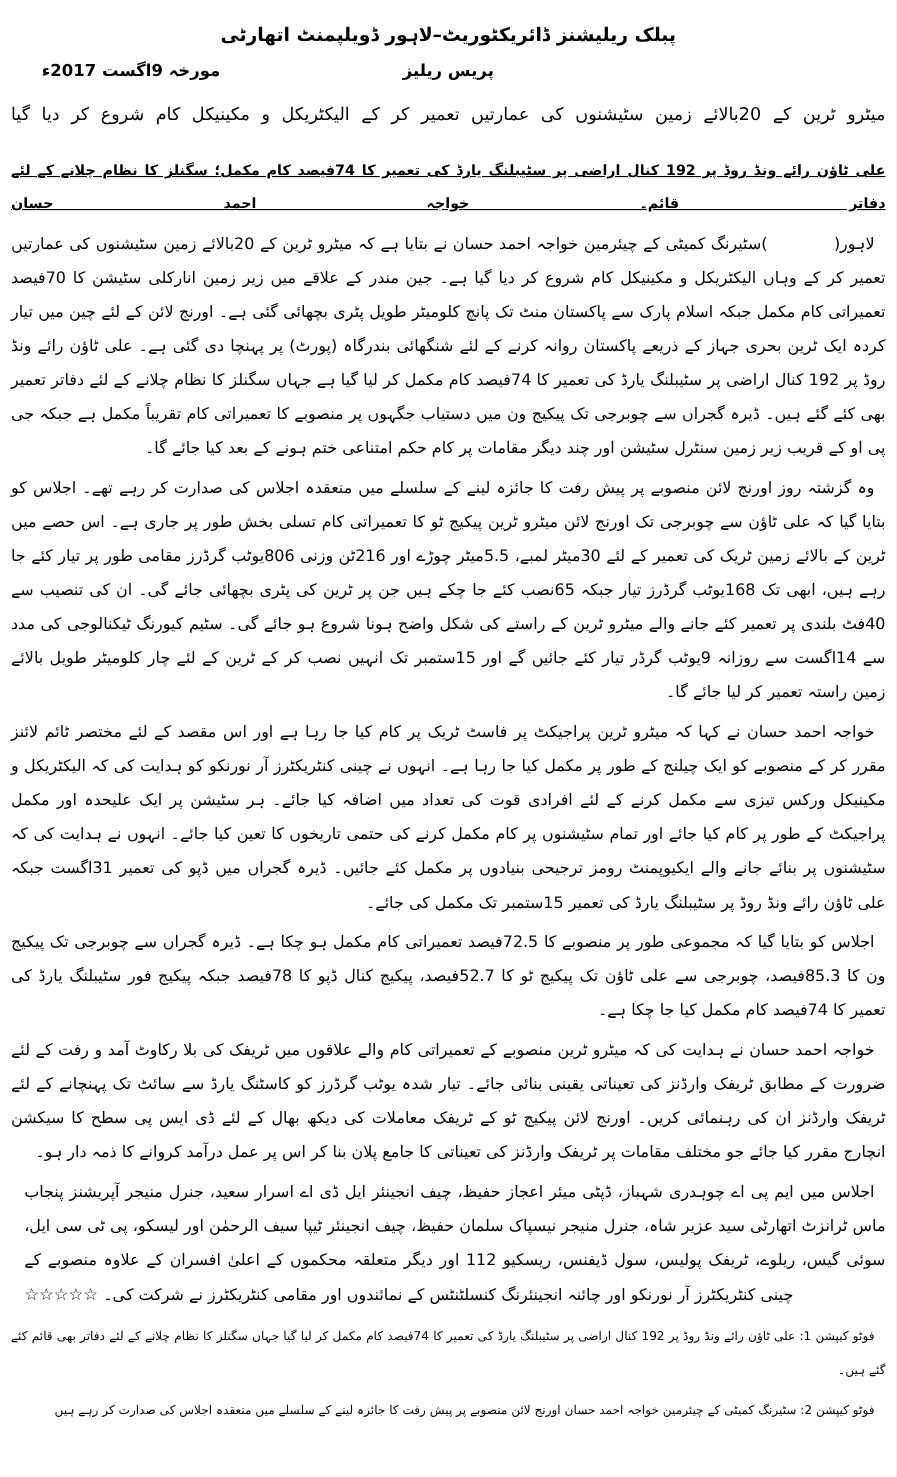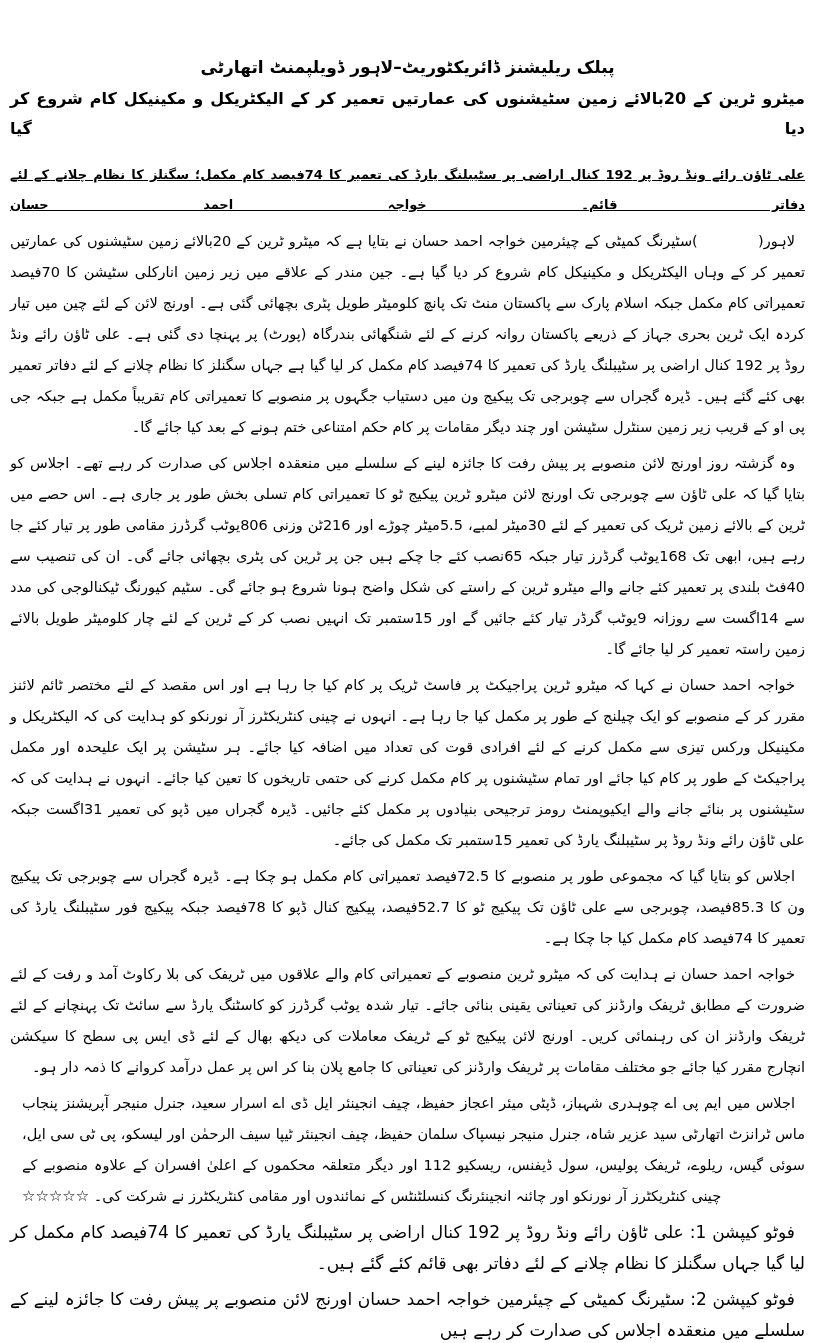--- a/index.html
+++ b/index.html
@@ -2,21 +2,21 @@
 <html dir="rtl" lang="ur"><head>
 <meta charset="utf-8">
 <style>
   html,body{margin:0;padding:0;background:#e8e8e8;}
   .page{
     position:relative;
     width:815px;height:1343px;
     margin:0 auto;
     background:#ffffff;
     box-sizing:border-box;
-    padding:52px 10px 18px 10px;
+    padding:17px 10px 18px 10px;
     overflow:hidden;
     direction:rtl;
     font-family:"DejaVu Sans",sans-serif;
     color:#000;
   }
   .org-line{
     text-align:center;
     font-size:17px;
     font-weight:bold;
     line-height:30px;
@@ -32,22 +32,22 @@
     position:absolute;
     left:28px;top:0;
   }
   .press-release-label{
     position:absolute;
     left:0;right:0;
     text-align:center;
   }
   .headline{
     font-size:16px;
-    font-weight:bold;
-    line-height:30px;
+    font-weight:normal;
+    line-height:42px;
     text-align:justify;
     text-align-last:justify;
     margin:2px 0 0 0;
   }
   .subheadline{
     font-size:13px;
     font-weight:bold;
     line-height:30px;
     text-align:justify;
     text-align-last:justify;
@@ -64,34 +64,38 @@
   .body-text p.last-left{
     text-align-last:left;
     margin-left:12px;
   }
   .stars{
     font-size:15px;
     letter-spacing:1px;
     white-space:nowrap;
   }
   .caption{
-    font-size:17px;
+    font-size:11px;
     line-height:31px;
     text-align:justify;
     margin:0 0 5px 0;
     text-indent:10px;
   }
 </style>
 </head>
 <body>
 
 <div class="page">
 
   <div class="org-line">پبلک ریلیشنز ڈائریکٹوریٹ–لاہور ڈویلپمنٹ اتھارٹی</div>
 
+  <div class="date-press-row">
+    <span class="date-line">مورخہ 9اگست 2017ء</span>
+    <span class="press-release-label">پریس ریلیز</span>
+  </div>
 
   <div class="headline">میٹرو ٹرین کے 20بالائے زمین سٹیشنوں کی عمارتیں تعمیر کر کے الیکٹریکل و مکینیکل کام شروع کر دیا گیا</div>
 
   <div class="subheadline">علی ٹاؤن رائے ونڈ روڈ پر 192 کنال اراضی پر سٹیبلنگ یارڈ کی تعمیر کا 74فیصد کام مکمل؛ سگنلز کا نظام چلانے کے لئے دفاتر قائم۔ خواجہ احمد حسان</div>
 
   <div class="body-text">
     <p>لاہور(&nbsp;&nbsp;&nbsp;&nbsp;&nbsp;&nbsp;&nbsp;&nbsp;&nbsp;&nbsp;&nbsp;&nbsp;)سٹیرنگ کمیٹی کے چیئرمین خواجہ احمد حسان نے بتایا ہے کہ میٹرو ٹرین کے 20بالائے زمین سٹیشنوں کی عمارتیں تعمیر کر کے وہاں الیکٹریکل و مکینیکل کام شروع کر دیا گیا ہے۔ جین مندر کے علاقے میں زیر زمین انارکلی سٹیشن کا 70فیصد تعمیراتی کام مکمل جبکہ اسلام پارک سے پاکستان منٹ تک پانچ کلومیٹر طویل پٹری بچھائی گئی ہے۔ اورنج لائن کے لئے چین میں تیار کردہ ایک ٹرین بحری جہاز کے ذریعے پاکستان روانہ کرنے کے لئے شنگھائی بندرگاہ (پورٹ) پر پہنچا دی گئی ہے۔ علی ٹاؤن رائے ونڈ روڈ پر 192 کنال اراضی پر سٹیبلنگ یارڈ کی تعمیر کا 74فیصد کام مکمل کر لیا گیا ہے جہاں سگنلز کا نظام چلانے کے لئے دفاتر تعمیر بھی کئے گئے ہیں۔ ڈیرہ گجراں سے چوبرجی تک پیکیج ون میں دستیاب جگہوں پر منصوبے کا تعمیراتی کام تقریباً مکمل ہے جبکہ جی پی او کے قریب زیر زمین سنٹرل سٹیشن اور چند دیگر مقامات پر کام حکم امتناعی ختم ہونے کے بعد کیا جائے گا۔</p>
     <p>وہ گزشتہ روز اورنج لائن منصوبے پر پیش رفت کا جائزہ لینے کے سلسلے میں منعقدہ اجلاس کی صدارت کر رہے تھے۔ اجلاس کو بتایا گیا کہ علی ٹاؤن سے چوبرجی تک اورنج لائن میٹرو ٹرین پیکیج ٹو کا تعمیراتی کام تسلی بخش طور پر جاری ہے۔ اس حصے میں ٹرین کے بالائے زمین ٹریک کی تعمیر کے لئے 30میٹر لمبے، 5.5میٹر چوڑے اور 216ٹن وزنی 806یوٹب گرڈرز مقامی طور پر تیار کئے جا رہے ہیں، ابھی تک 168یوٹب گرڈرز تیار جبکہ 65نصب کئے جا چکے ہیں جن پر ٹرین کی پٹری بچھائی جائے گی۔ ان کی تنصیب سے 40فٹ بلندی پر تعمیر کئے جانے والے میٹرو ٹرین کے راستے کی شکل واضح ہونا شروع ہو جائے گی۔ سٹیم کیورنگ ٹیکنالوجی کی مدد سے 14اگست سے روزانہ 9یوٹب گرڈر تیار کئے جائیں گے اور 15ستمبر تک انہیں نصب کر کے ٹرین کے لئے چار کلومیٹر طویل بالائے زمین راستہ تعمیر کر لیا جائے گا۔</p>
     <p>خواجہ احمد حسان نے کہا کہ میٹرو ٹرین پراجیکٹ پر فاسٹ ٹریک پر کام کیا جا رہا ہے اور اس مقصد کے لئے مختصر ٹائم لائنز مقرر کر کے منصوبے کو ایک چیلنج کے طور پر مکمل کیا جا رہا ہے۔ انہوں نے چینی کنٹریکٹرز آر نورنکو کو ہدایت کی کہ الیکٹریکل و مکینیکل ورکس تیزی سے مکمل کرنے کے لئے افرادی قوت کی تعداد میں اضافہ کیا جائے۔ ہر سٹیشن پر ایک علیحدہ اور مکمل پراجیکٹ کے طور پر کام کیا جائے اور تمام سٹیشنوں پر کام مکمل کرنے کی حتمی تاریخوں کا تعین کیا جائے۔ انہوں نے ہدایت کی کہ سٹیشنوں پر بنائے جانے والے ایکیوپمنٹ رومز ترجیحی بنیادوں پر مکمل کئے جائیں۔ ڈیرہ گجراں میں ڈپو کی تعمیر 31اگست جبکہ علی ٹاؤن رائے ونڈ روڈ پر سٹیبلنگ یارڈ کی تعمیر 15ستمبر تک مکمل کی جائے۔</p>
     <p>اجلاس کو بتایا گیا کہ مجموعی طور پر منصوبے کا 72.5فیصد تعمیراتی کام مکمل ہو چکا ہے۔ ڈیرہ گجراں سے چوبرجی تک پیکیج ون کا 85.3فیصد، چوبرجی سے علی ٹاؤن تک پیکیج ٹو کا 52.7فیصد، پیکیج کنال ڈپو کا 78فیصد جبکہ پیکیج فور سٹیبلنگ یارڈ کی تعمیر کا 74فیصد کام مکمل کیا جا چکا ہے۔</p>

